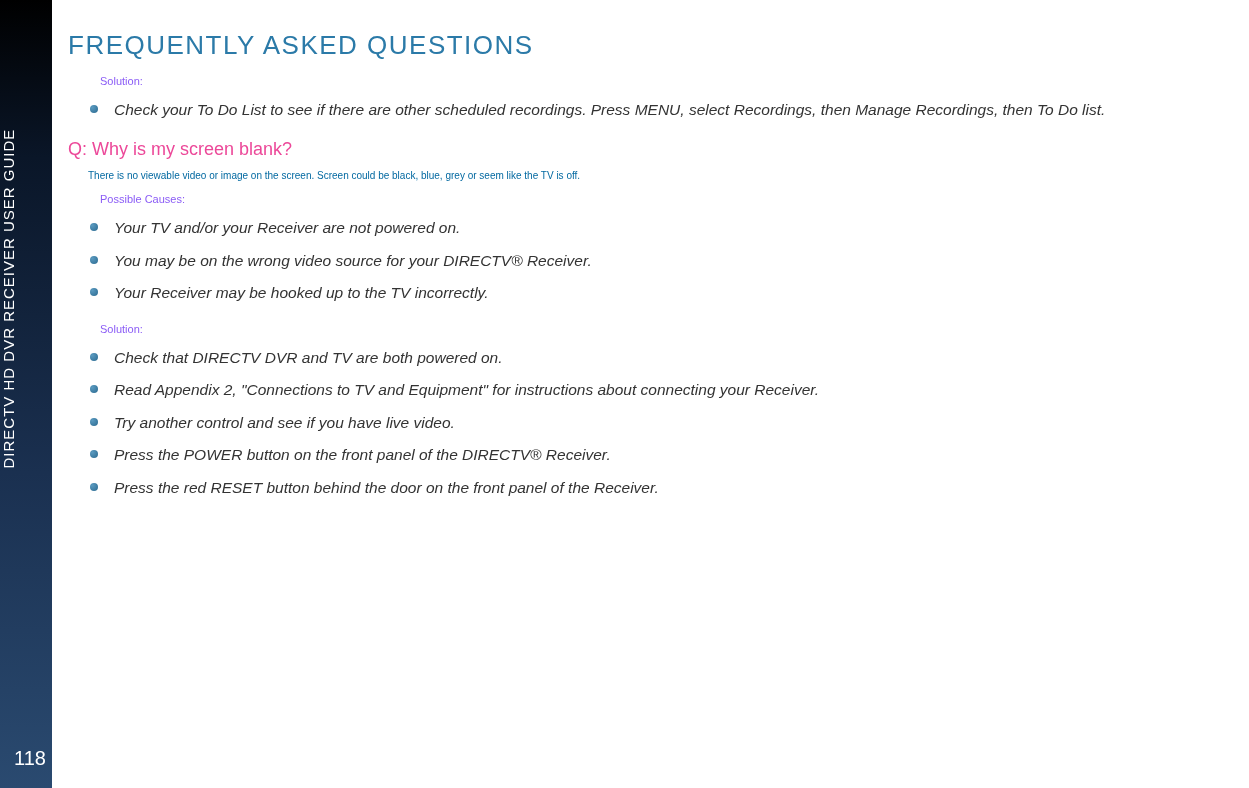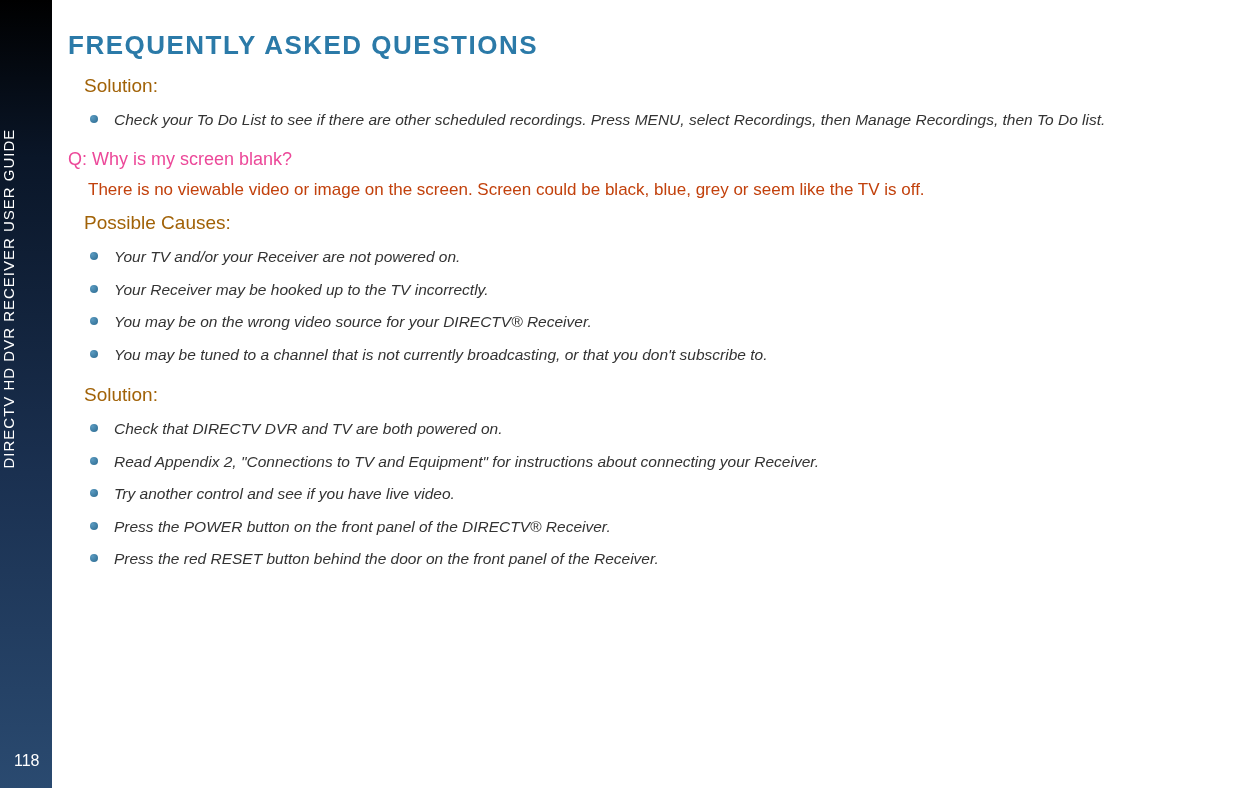--- a/index.html
+++ b/index.html
@@ -33,51 +33,51 @@
       font-size: 15px;
       letter-spacing: 1px;
       white-space: nowrap;
       font-weight: 300;
     }
     .page-number {
       position: absolute;
       left: 14px;
       bottom: 18px;
       color: #fff;
-      font-size: 16px;
+      font-size: 20px;
     }
     .content {
       position: absolute;
       left: 68px;
       top: 30px;
       right: 30px;
     }
     .page-title {
       color: #2b7aa8;
       font-size: 26px;
-      font-weight: 700;
+      font-weight: 400;
       letter-spacing: 1.5px;
       margin-bottom: 14px;
     }
     .section-heading {
-      font-size: 19px;
-      color: #a16207;
+      font-size: 11px;
+      color: #8b5cf6;
       margin-bottom: 12px;
-      margin-left: 16px;
+      margin-left: 32px;
       font-weight: 400;
     }
     .question {
       color: #ec4899;
       font-size: 18px;
       margin-bottom: 10px;
       font-weight: 400;
     }
     .intro-text {
-      font-size: 17px;
-      color: #c2410c;
+      font-size: 10px;
+      color: #0369a1;
       margin-bottom: 12px;
       margin-left: 20px;
       font-weight: 400;
     }
     .bullet-list {
       list-style: none;
       margin-left: 20px;
       margin-bottom: 18px;
     }
     .bullet-list li {
@@ -116,23 +116,22 @@
   <ul class="bullet-list">
     <li>Check your To Do List to see if there are other scheduled recordings. Press MENU, select Recordings, then Manage Recordings, then To Do list.</li>
   </ul>
 
   <h2 class="question">Q: Why is my screen blank?</h2>
   <p class="intro-text">There is no viewable video or image on the screen. Screen could be black, blue, grey or seem like the TV is off.</p>
 
   <h3 class="section-heading">Possible Causes:</h3>
   <ul class="bullet-list">
     <li>Your TV and/or your Receiver are not powered on.</li>
+    <li>You may be on the wrong video source for your DIRECTV® Receiver.</li>
     <li>Your Receiver may be hooked up to the TV incorrectly.</li>
-    <li>You may be on the wrong video source for your DIRECTV® Receiver.</li>
-    <li>You may be tuned to a channel that is not currently broadcasting, or that you don't subscribe to.</li>
   </ul>
 
   <h3 class="section-heading">Solution:</h3>
   <ul class="bullet-list">
     <li>Check that DIRECTV DVR and TV are both powered on.</li>
     <li>Read Appendix 2, "Connections to TV and Equipment" for instructions about connecting your Receiver.</li>
     <li>Try another control and see if you have live video.</li>
     <li>Press the POWER button on the front panel of the DIRECTV® Receiver.</li>
     <li>Press the red RESET button behind the door on the front panel of the Receiver.</li>
   </ul>

